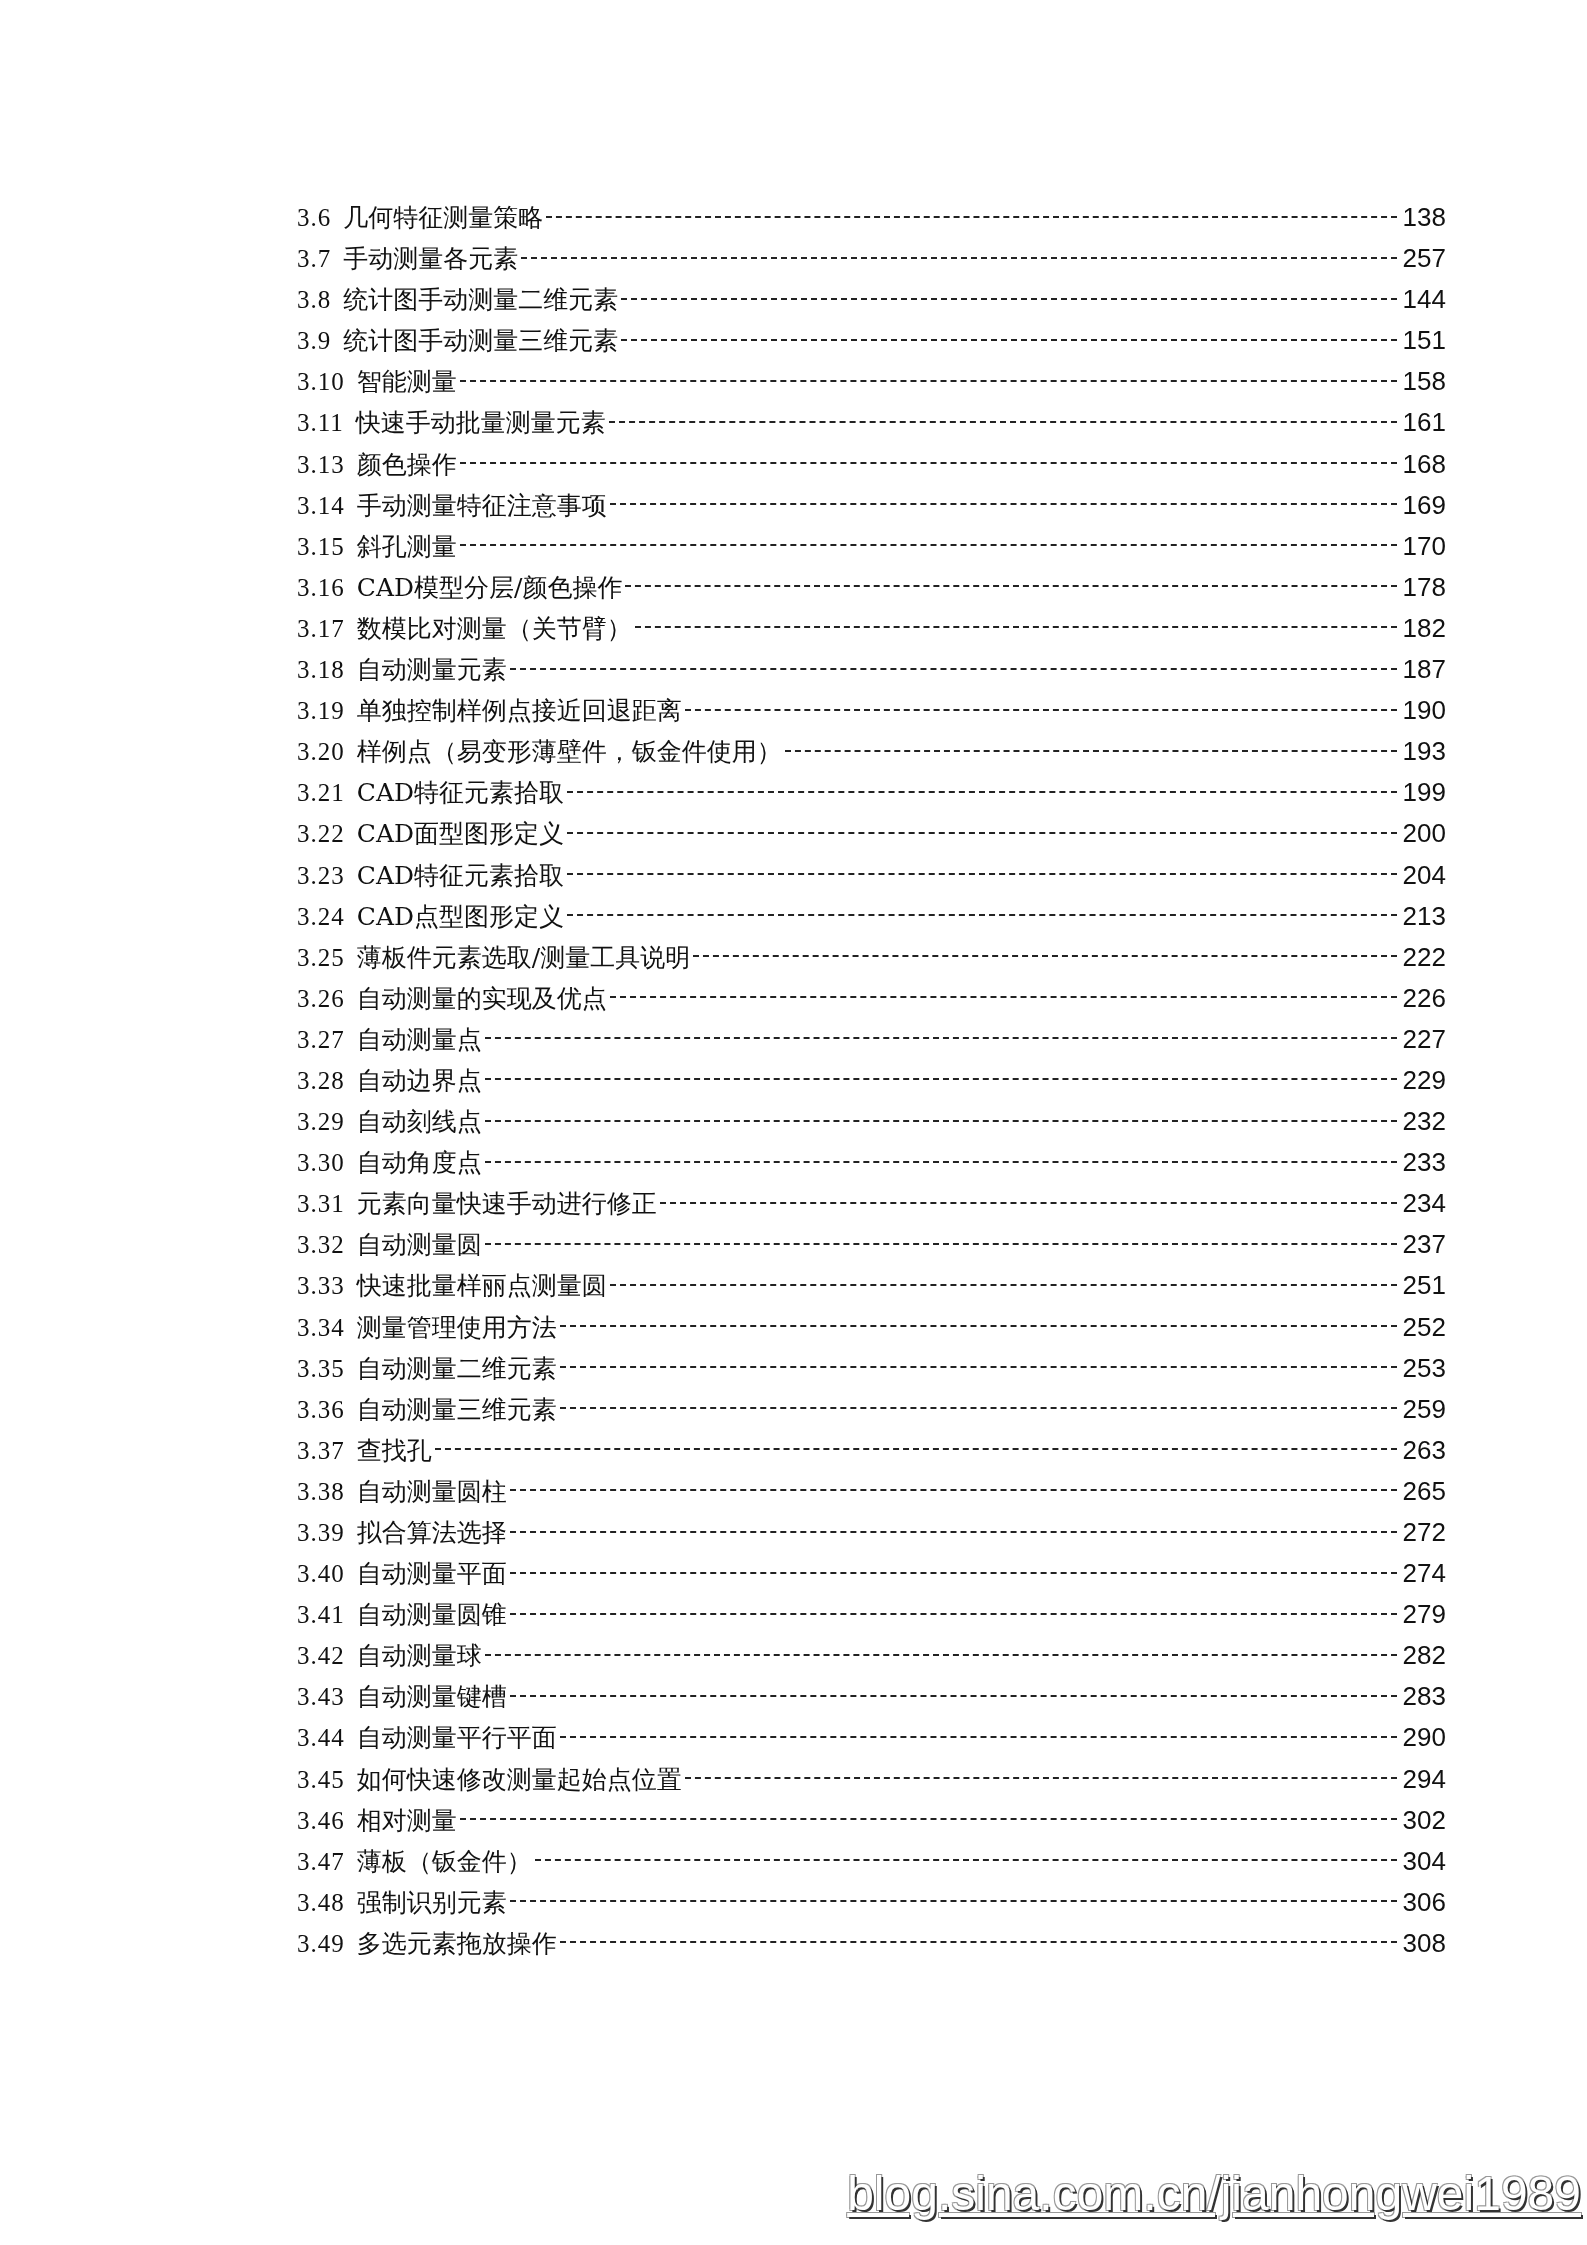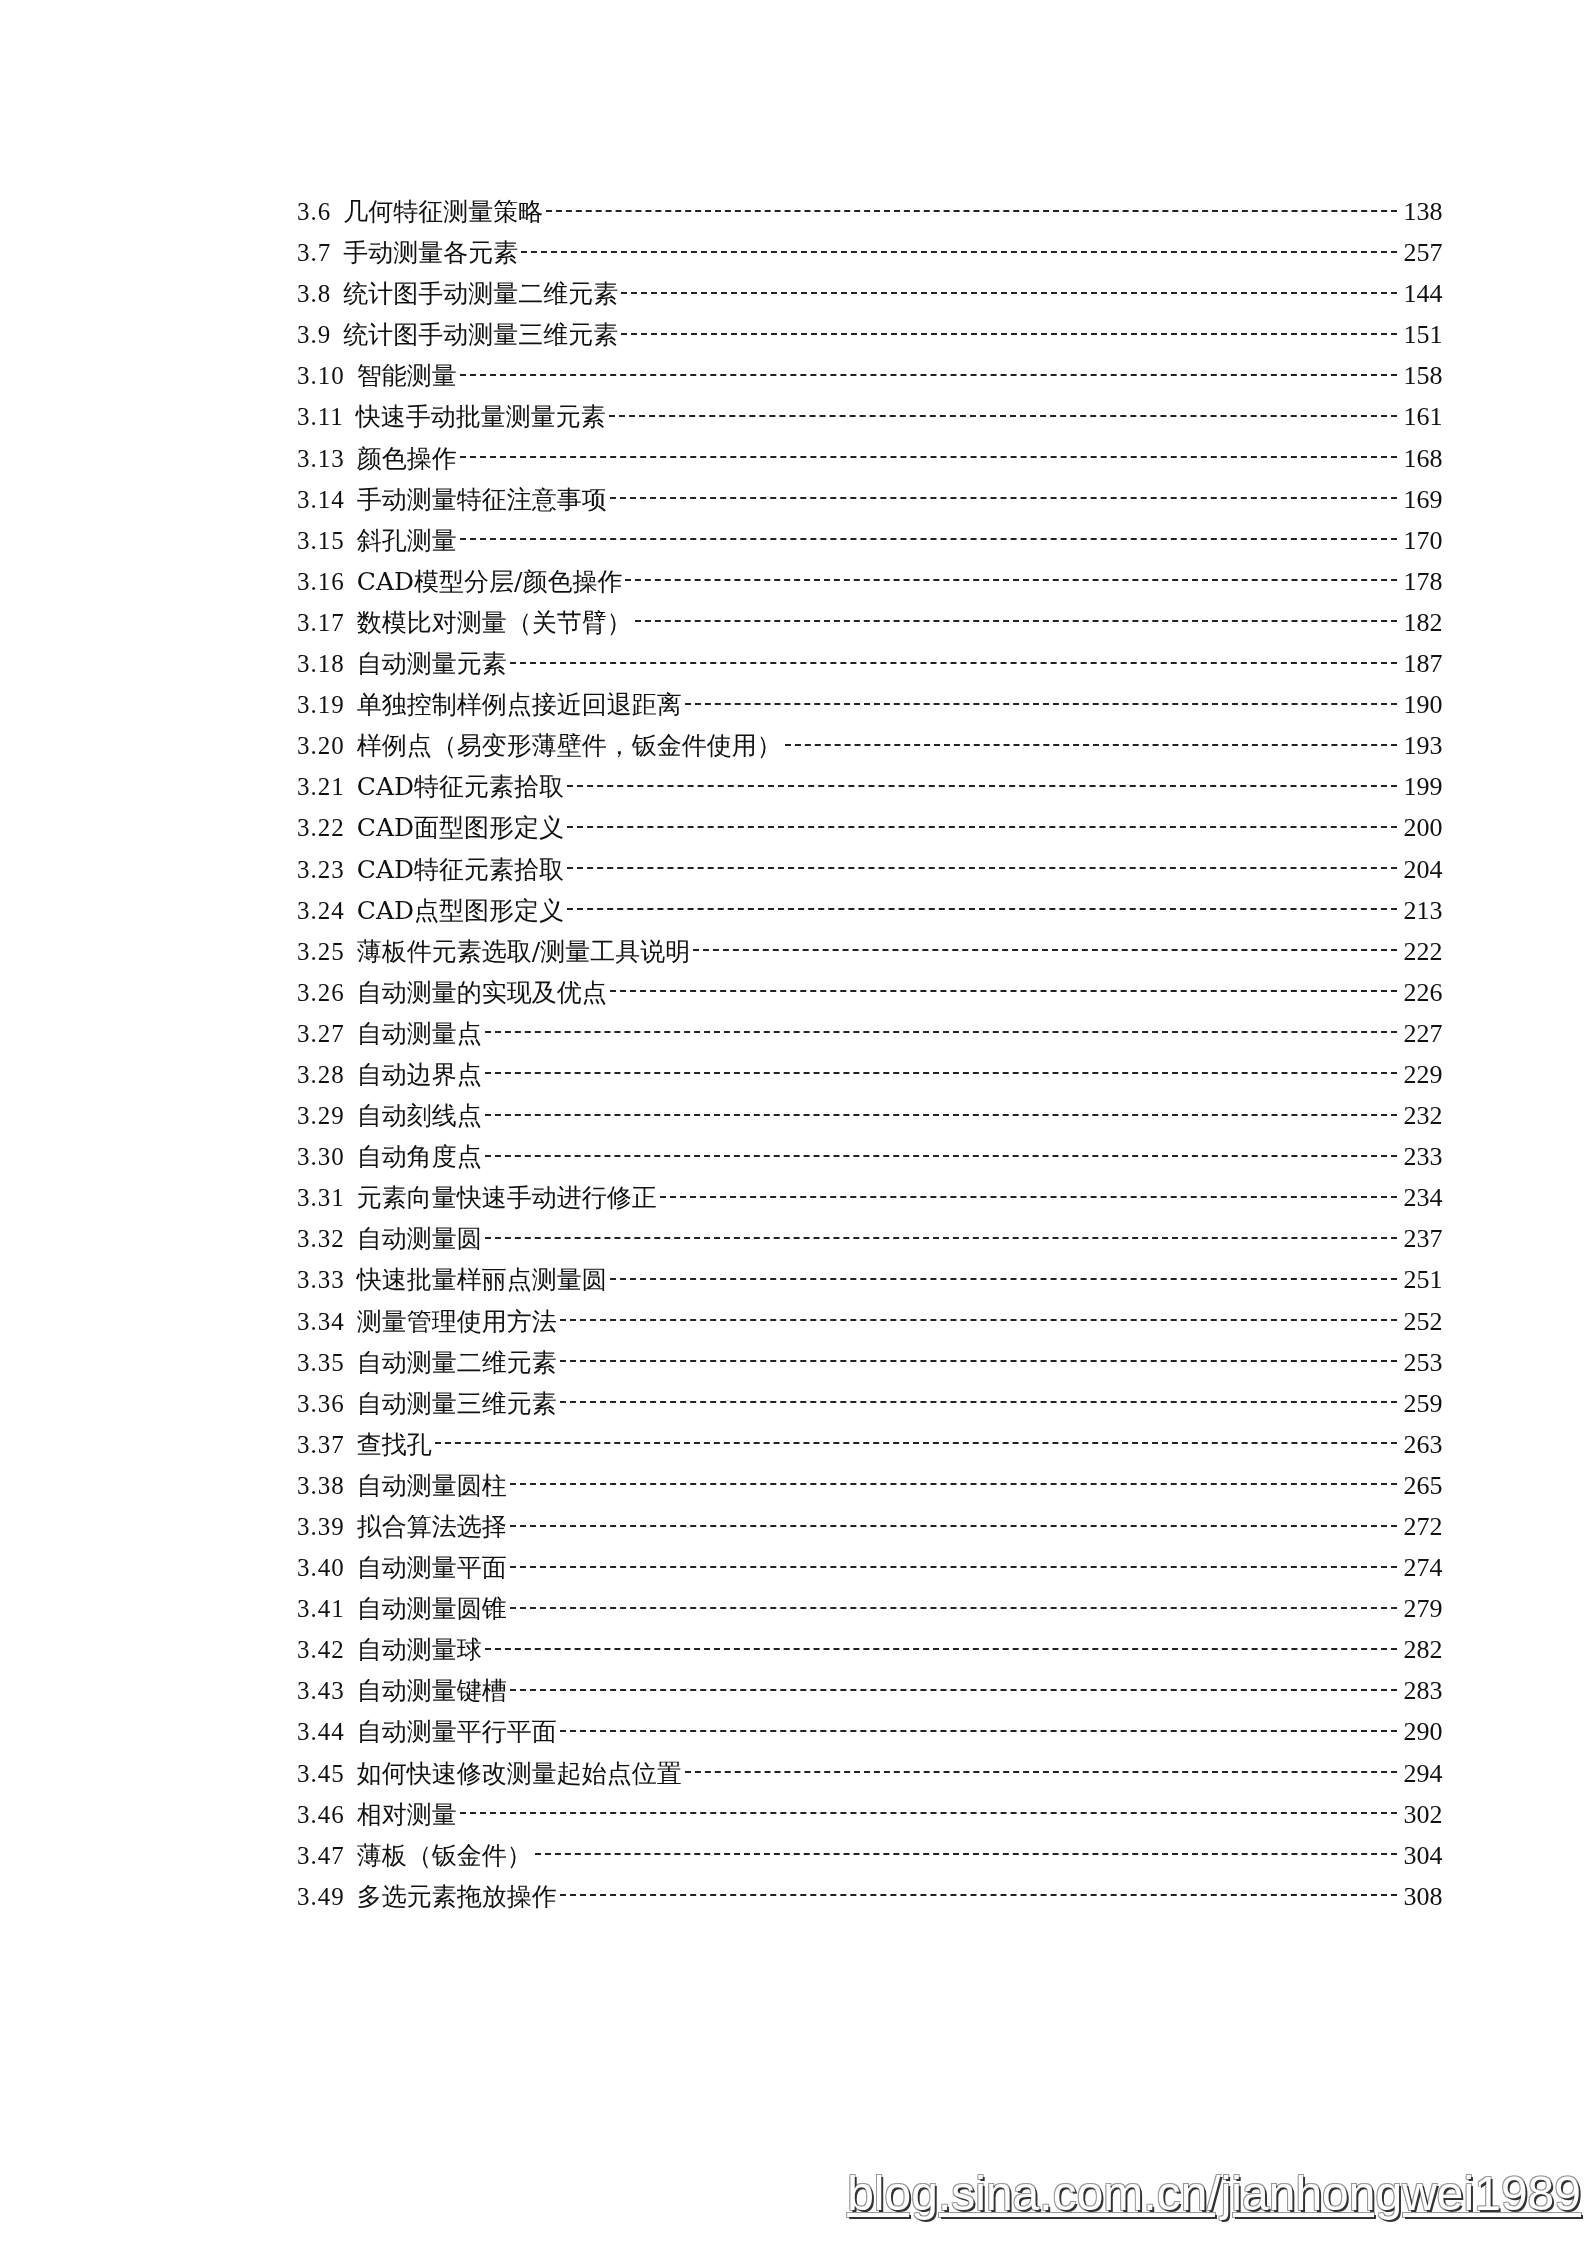--- a/index.html
+++ b/index.html
@@ -7,22 +7,22 @@
          font-family:"DejaVu Serif","Liberation Serif",serif; color:#111; }
   .toc { position:absolute; left:297px; top:191px; width:1149px; }
   .row { display:flex; align-items:baseline; height:41.1px; line-height:41.1px;
          font-size:25px; white-space:nowrap; }
   .num { flex:0 0 auto; font-family:"Liberation Serif","DejaVu Serif",serif;
          letter-spacing:1px; margin-right:12px; }
   .title { flex:0 0 auto; font-family:"DejaVu Serif","Liberation Serif",serif; }
   .leader { flex:1 1 auto; overflow:hidden; margin:0 3px; position:relative; height:1em; }
   .leader::before { content:""; position:absolute; left:0; right:0; top:58%;
          border-top:2px dashed #222; }
-  .page { flex:0 0 auto; font-family:Liberation Serif, serif;
-          font-size:26px; min-width:46px; text-align:center; }
+  .page { flex:0 0 auto; font-family:Liberation Sans, sans-serif;
+          font-size:26px; min-width:46px; text-align:right;margin-top:6px; }
   .watermark { position:absolute; right:6px; bottom:24px; font-size:48px;
           font-family:"Liberation Sans","DejaVu Sans",sans-serif; color:#ffffff;
           letter-spacing:0px;
           text-shadow: 2px 2px 0 #333, -1px -1px 0 #999, 1px -1px 0 #999, -1px 1px 0 #999; text-decoration: underline; }
 </style>
 </head>
 <body>
 
 <div class="toc" id="toc">
     <div class="row">
@@ -265,20 +265,26 @@
       <span class="leader"></span>
       <span class="page">302</span>
     </div>
     <div class="row">
       <span class="num">3.47</span>
       <span class="title">薄板（钣金件）</span>
       <span class="leader"></span>
       <span class="page">304</span>
     </div>
     <div class="row">
+      <span class="num">3.48</span>
+      <span class="title">强制识别元素</span>
+      <span class="leader"></span>
+      <span class="page">306</span>
+    </div>
+    <div class="row">
       <span class="num">3.49</span>
       <span class="title">多选元素拖放操作</span>
       <span class="leader"></span>
       <span class="page">308</span>
     </div>
   </div>
 
 <div class="watermark">blog.sina.com.cn/jianhongwei1989</div>
 
 </body></html>

